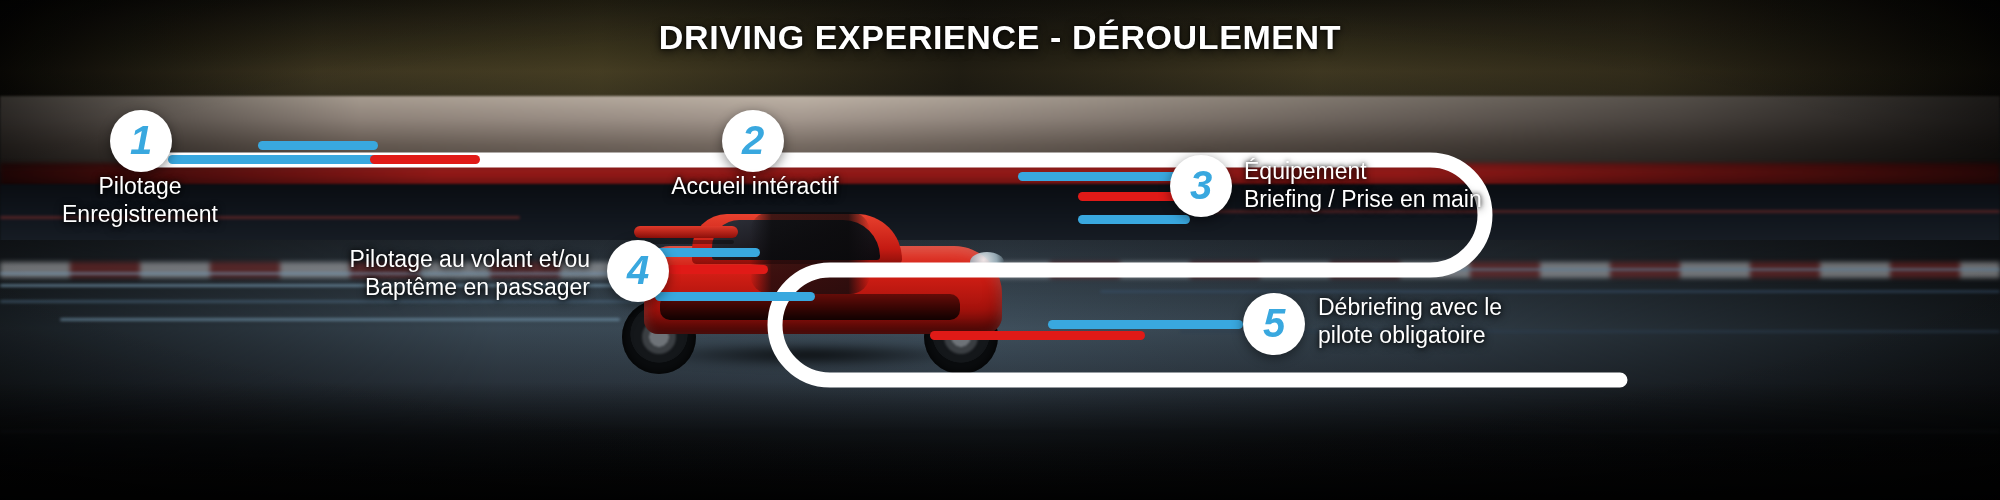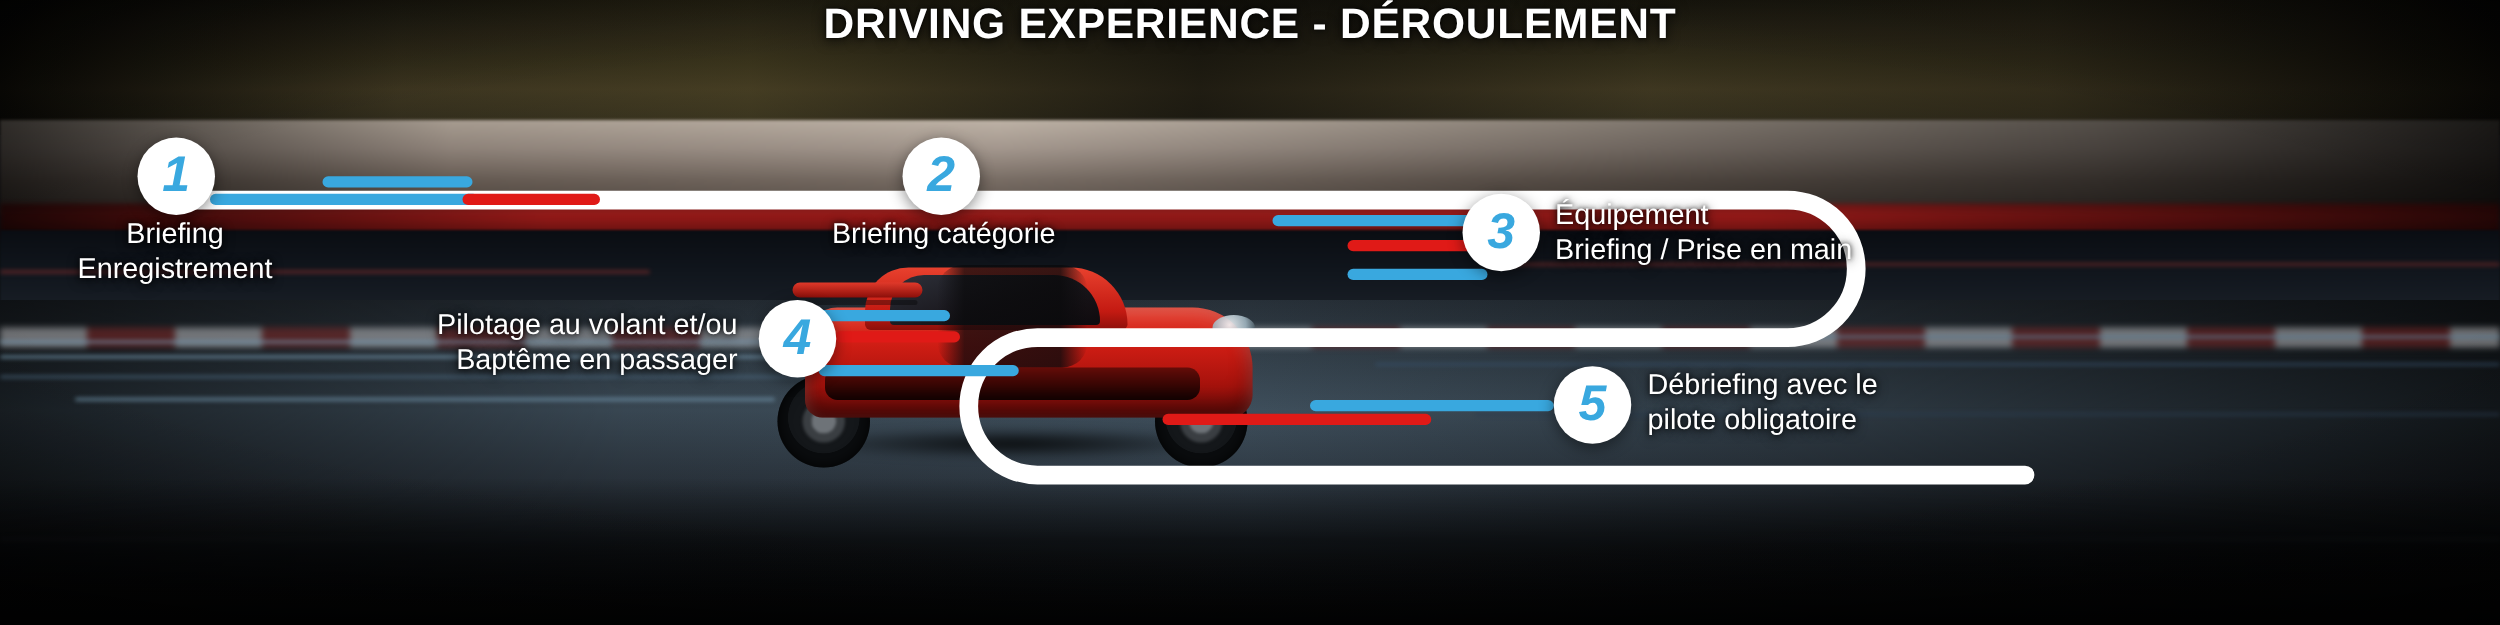--- a/index.html
+++ b/index.html
@@ -117,21 +117,21 @@
     background:radial-gradient(circle at 40% 40%,#f3f6f8,#9fb4bf 55%,#2c3a43 100%); opacity:.9;
   }
   .car-side{
     position:absolute; left:60px; top:96px; width:300px; height:26px;
     background:linear-gradient(180deg,rgba(0,0,0,.45),rgba(0,0,0,.85)); border-radius:10px; filter:blur(.6px);
   }
 
   
   .header{ position:absolute; left:0; top:0; width:100%; text-align:center; z-index:40; }
   .title{
-    margin-top:0; font-size:34px; font-weight:700; color:#ffffff; letter-spacing:.6px;
+    margin-top:18px; font-size:34px; font-weight:700; color:#ffffff; letter-spacing:.6px;
     text-shadow:0 2px 10px rgba(0,0,0,.85), 0 0 3px rgba(0,0,0,.9);
   }
   .subtitle{
     margin-top:11px; font-size:17.5px; font-weight:400; color:#ffffff;
     text-shadow:0 1px 7px rgba(0,0,0,.95), 0 0 3px rgba(0,0,0,.9);
   }
 
   
   .track{ position:absolute; inset:0; z-index:20; pointer-events:none; }
 
@@ -240,24 +240,24 @@
   <div class="step-circle" style="left:1170px; top:155px;">
     <span>3</span>
   </div>
   <div class="step-circle" style="left:607px;  top:240px;">
     <span>4</span>
   </div>
   <div class="step-circle" style="left:1243px; top:293px;">
     <span>5</span>
   </div>
 
-  <div class="step-label c" style="left:10px; top:172px; width:260px;">Briefing
+  <div class="step-label c" style="left:10px; top:172px; width:260px;">Pilotage
 Enregistrement</div>
 
-  <div class="step-label c" style="left:585px; top:172px; width:340px;">Briefing catégorie</div>
+  <div class="step-label c" style="left:585px; top:172px; width:340px;">Accueil intéractif</div>
 
   <div class="step-label l" style="left:1244px; top:157px; width:420px;">Équipement
 Briefing / Prise en main</div>
 
   <div class="step-label r" style="left:240px; top:245px; width:350px;">Pilotage au volant et/ou
 Baptême en passager</div>
 
   <div class="step-label l" style="left:1318px; top:293px; width:400px;">Débriefing avec le
 pilote obligatoire</div>
 

